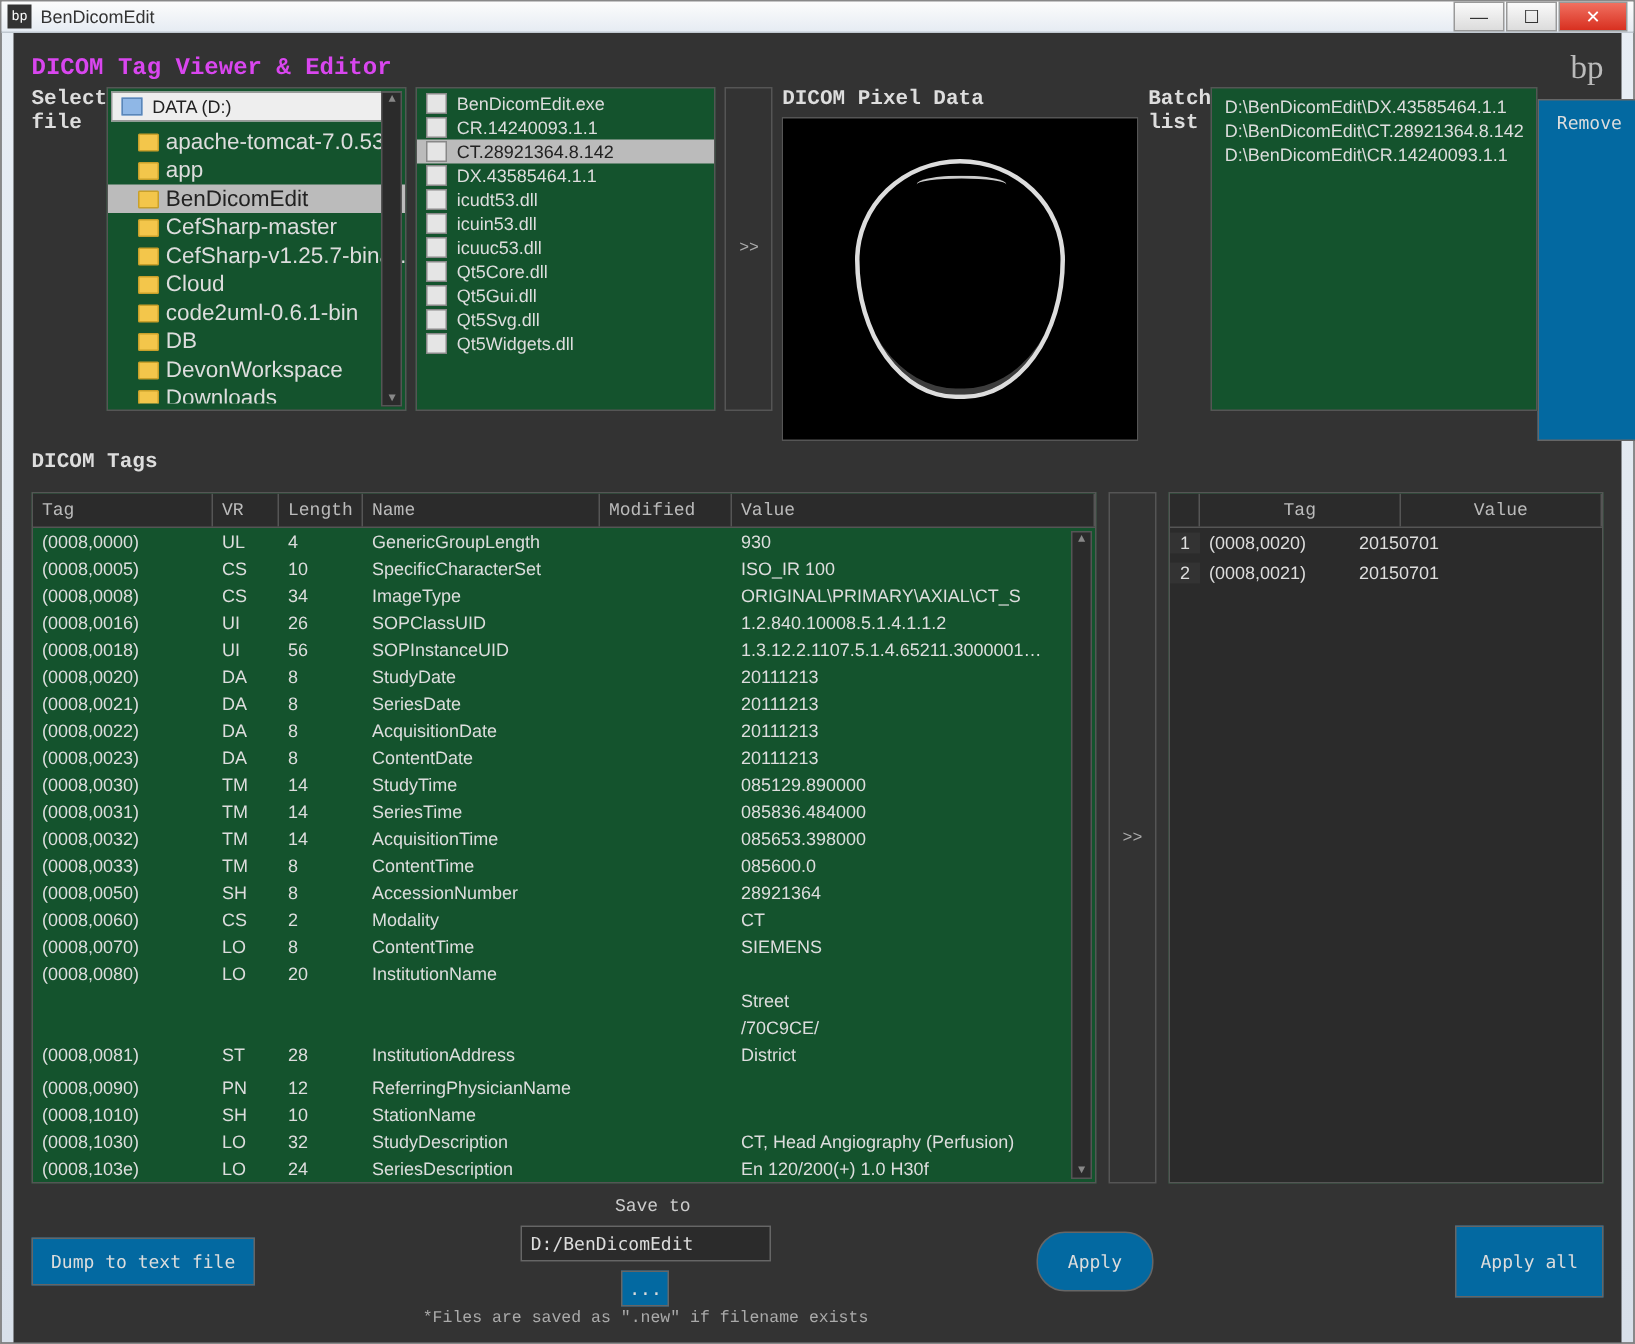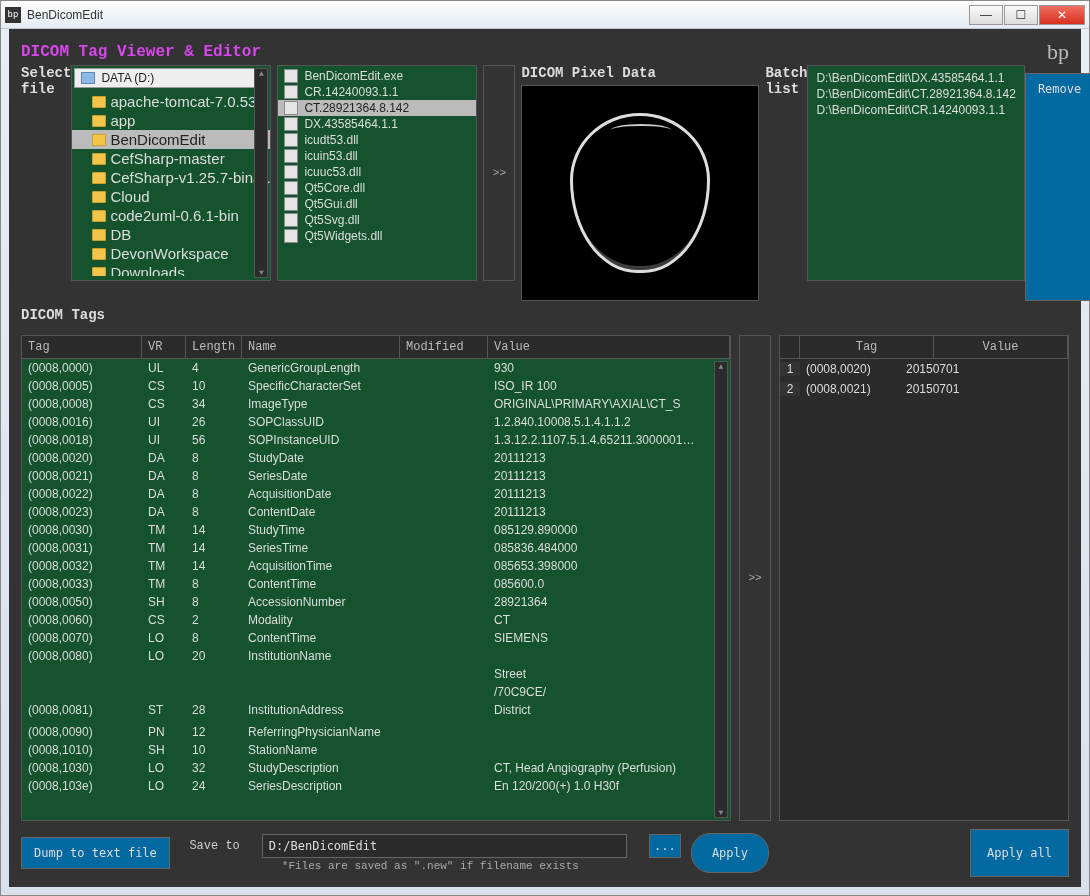--- a/index.html
+++ b/index.html
@@ -115,21 +115,21 @@
   .right-panel { flex:1; display:flex; flex-direction:column; overflow:hidden;}
   .rthead { display:flex; background:#2b2b2b; border-bottom:1px solid #555;}
   .rth { padding:4px 6px; text-align:center; flex:1; border-right:1px solid #555; color:#bbb;}
   .rth.idx{width:20px;flex:0 0 20px;}
   .rtbody { flex:1; background:#2b2b2b;}
   .rtrow { display:flex; font-family:"Segoe UI",sans-serif; font-size:12px; color:#ddd; padding:3px 0;}
   .rtd-idx{width:20px;text-align:center;background:#333;}
   .rtd-tag{flex:0 0 100px;padding-left:6px;} .rtd-val{flex:1;padding-left:6px;}
   .bottom-bar { display:flex; align-items:center; gap:10px; margin-top:8px;}
   .save-area { display:flex; flex-direction:column; align-items:center; flex:1; gap:2px;}
-  .save-row { display:flex; align-items:center; gap:22px; width:100%;}
+  .save-row { display:flex; align-items:center; gap:6px; width:100%;flex-direction:column;}
   .save-label { width:60px; text-align:right;}
   .save-input {
     flex:1; background:#2b2b2b; border:1px solid #666; color:#ddd; padding:4px 6px;
     font-family:"Consolas",monospace; font-size:12px;
   }
   .small-btn { width:32px; padding:4px 0; text-align:center;}
   .hint { font-size:11px; color:#aaa;}
   .scroll-indicator-v {
     position:absolute; right:2px; top:2px; bottom:2px; width:14px;
     background:#2b2b2b; border:1px solid #555;

